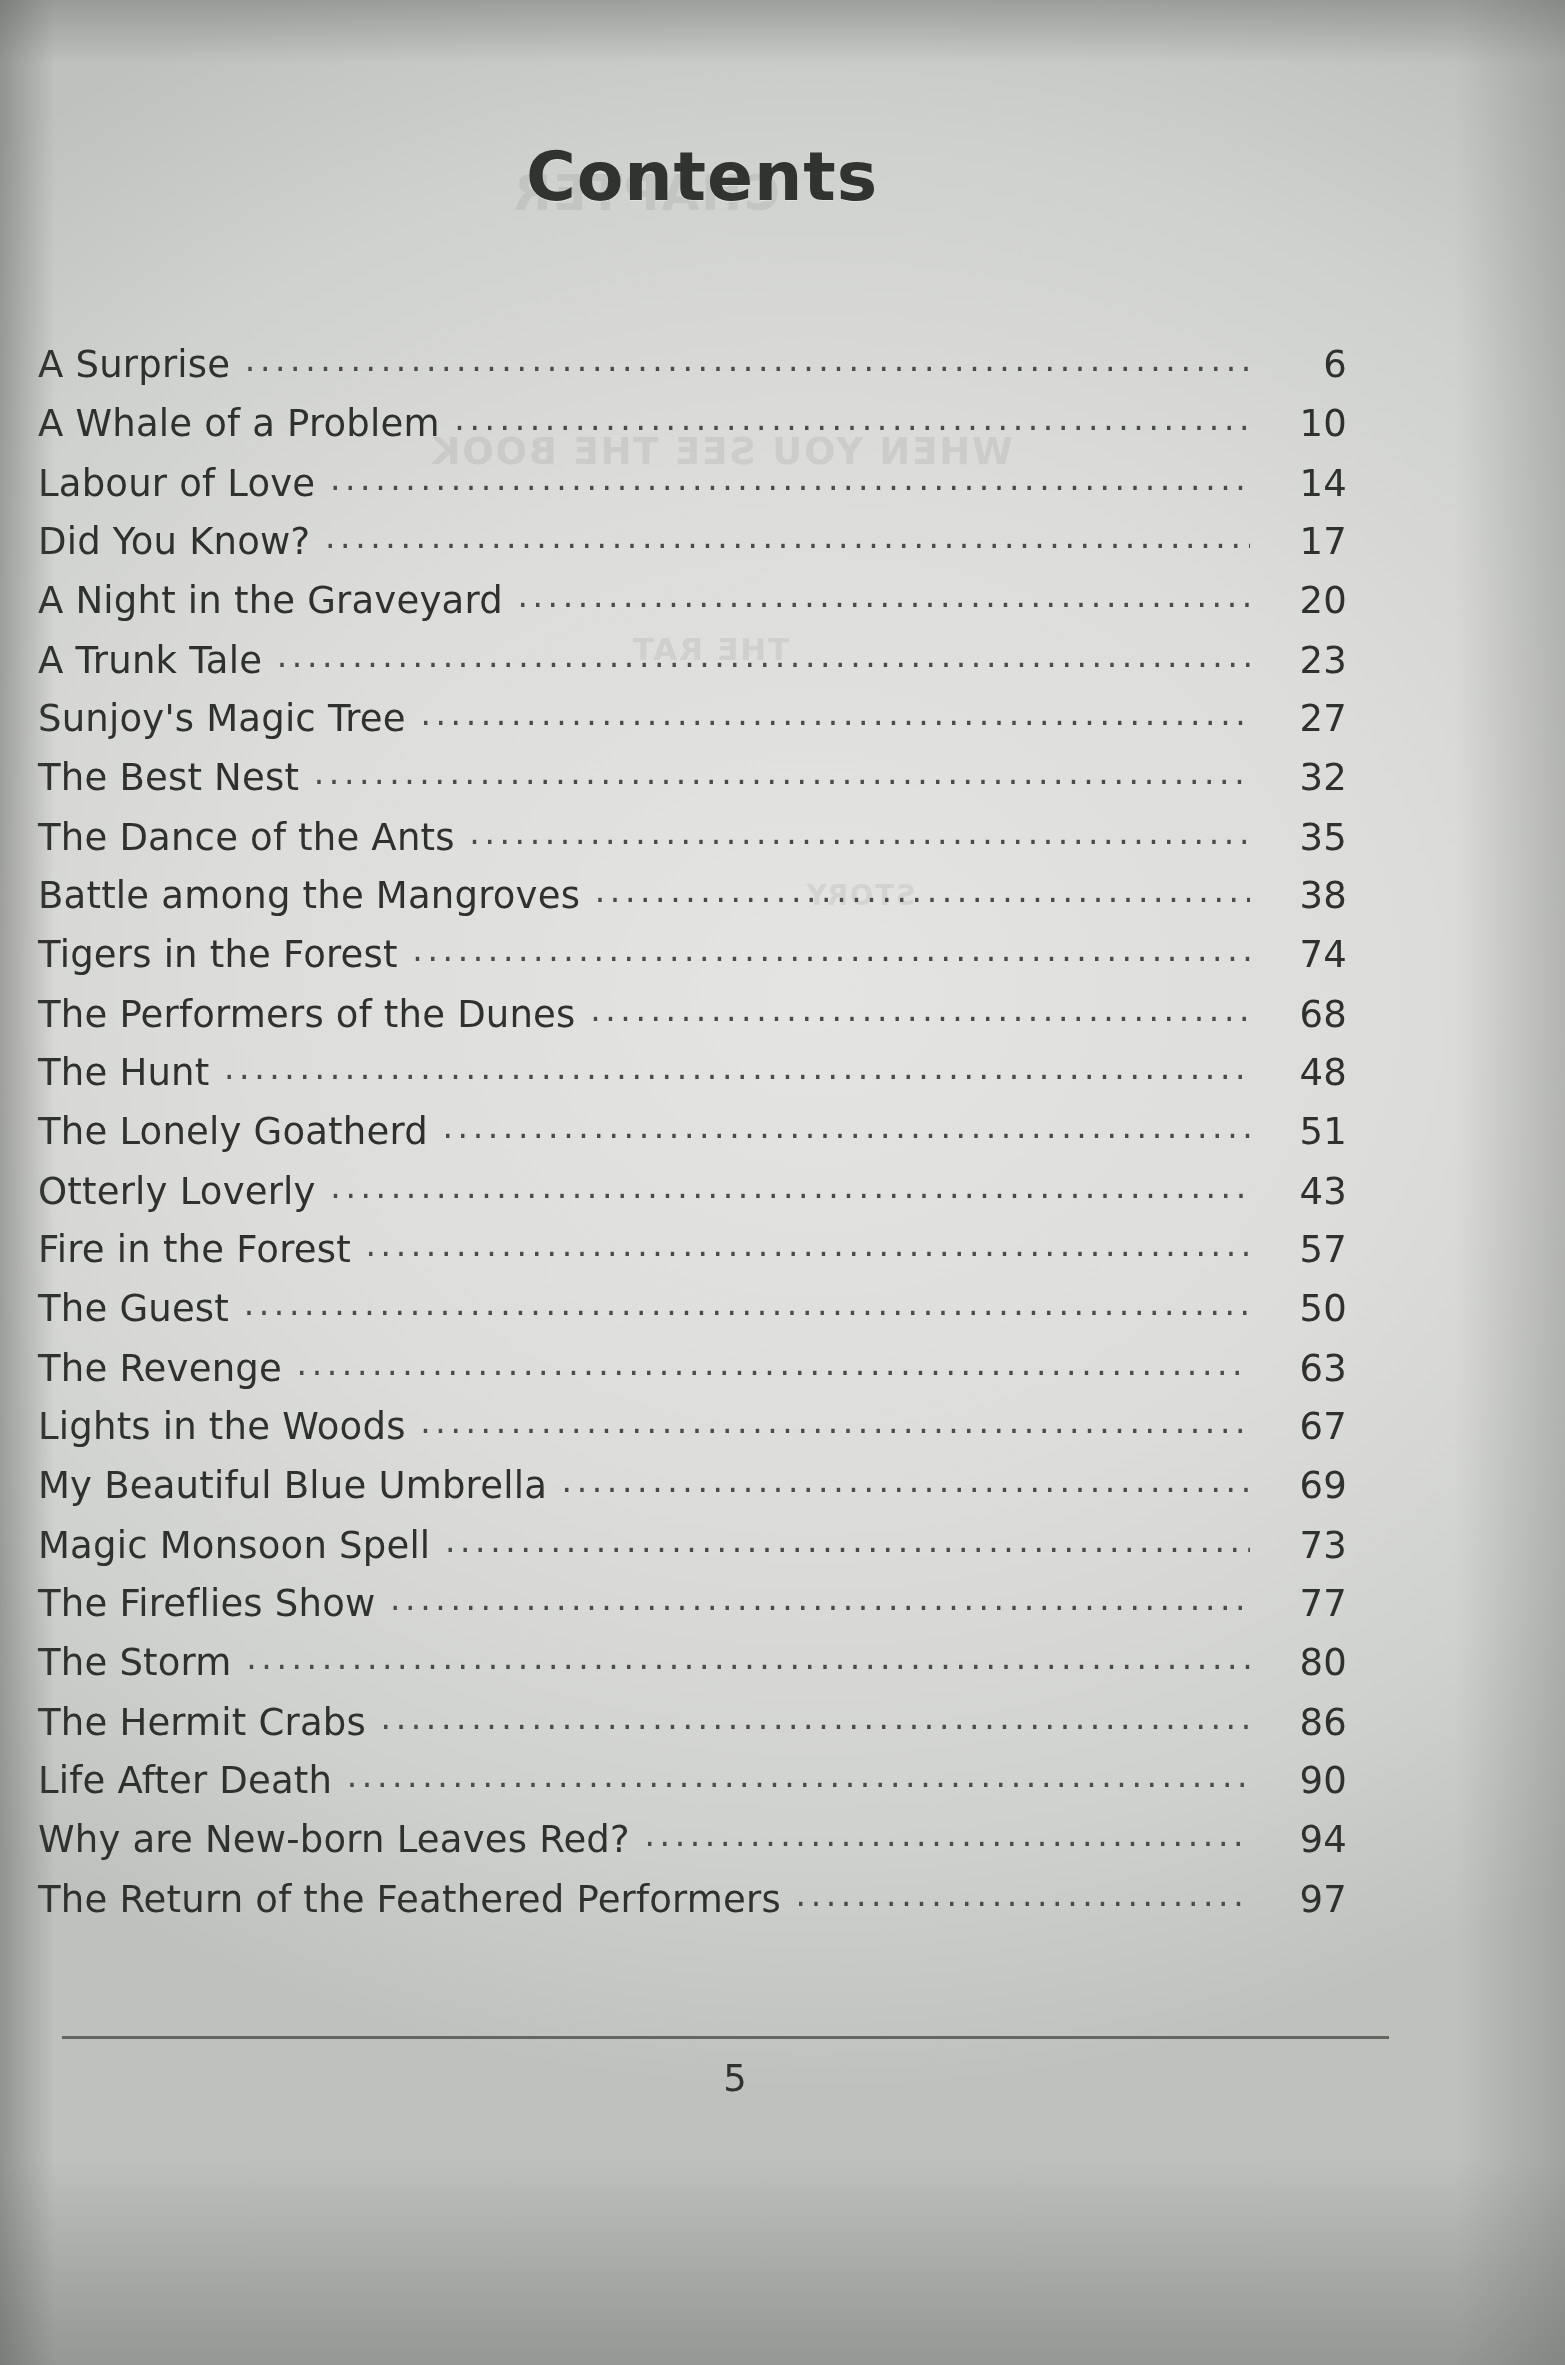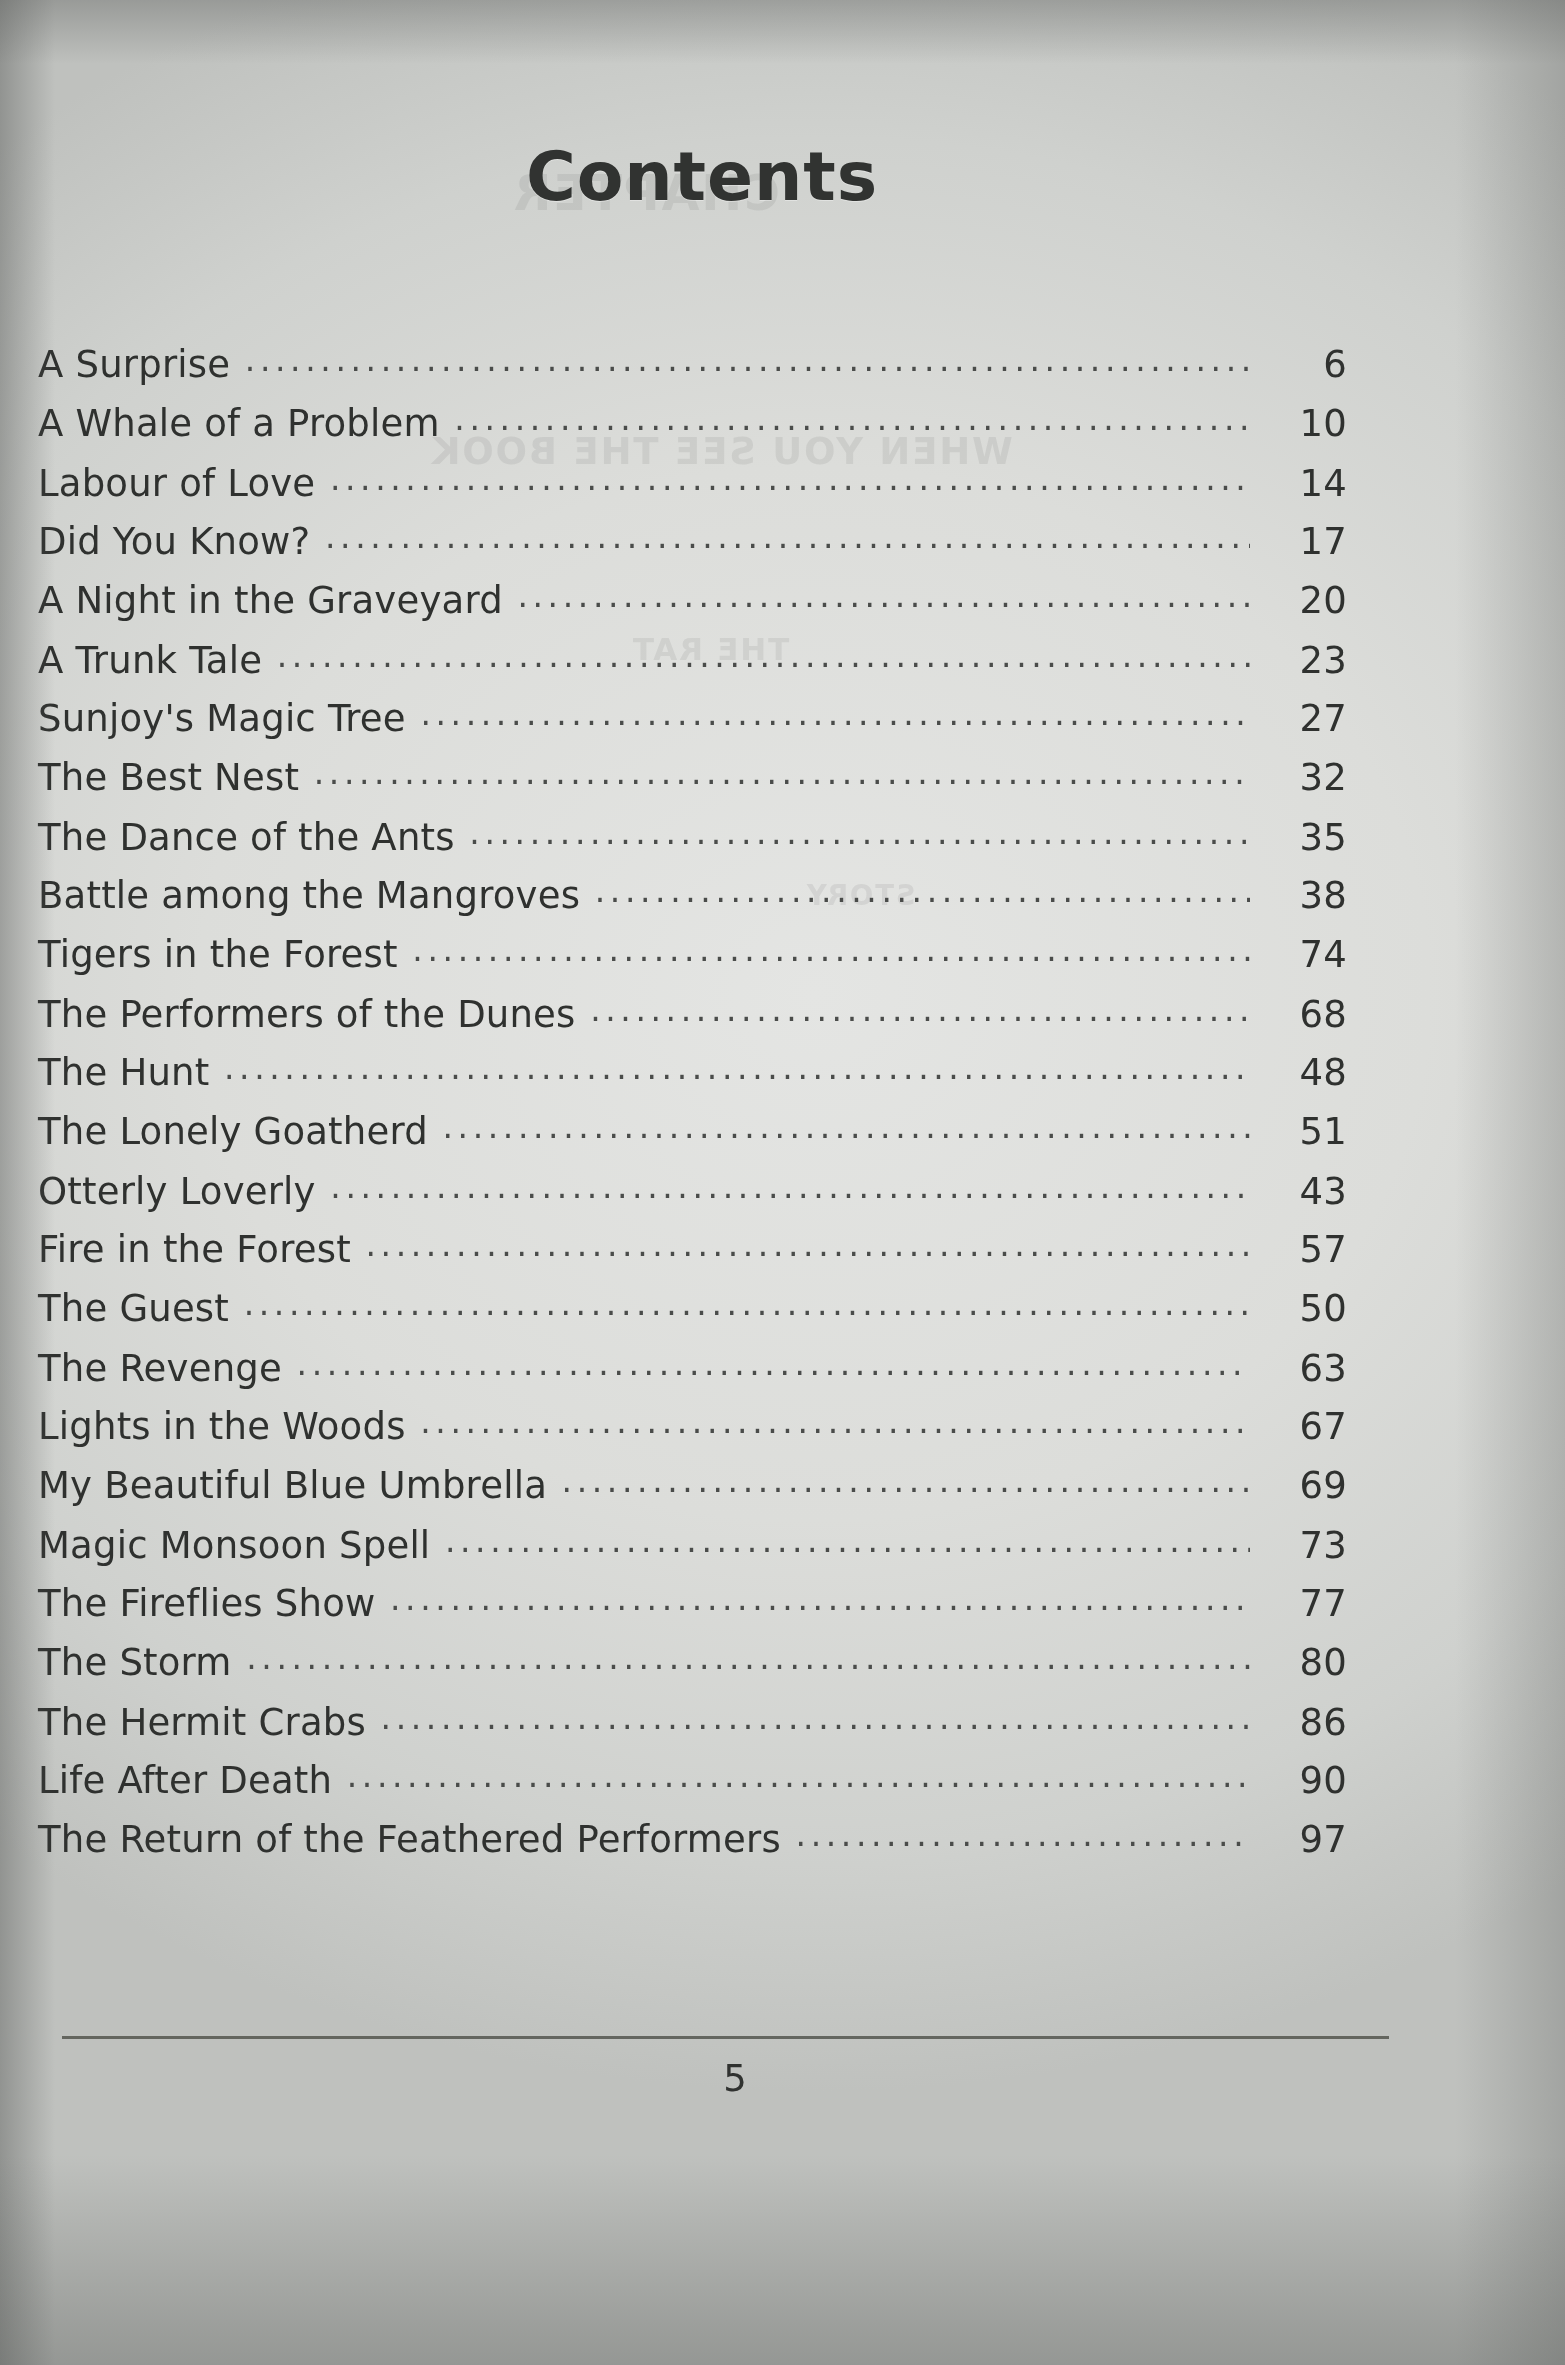--- a/index.html
+++ b/index.html
@@ -292,20 +292,25 @@
         <span class="toc-title">The Hermit Crabs</span>
         <span class="leader"></span>
         <span class="toc-page">86</span>
       </div>
       <div class="toc-row">
         <span class="toc-title">Life After Death</span>
         <span class="leader"></span>
         <span class="toc-page">90</span>
       </div>
       <div class="toc-row">
+        <span class="toc-title">Why are New-born Leaves Red?</span>
+        <span class="leader"></span>
+        <span class="toc-page">94</span>
+      </div>
+      <div class="toc-row">
         <span class="toc-title">The Return of the Feathered Performers</span>
         <span class="leader"></span>
         <span class="toc-page">97</span>
       </div>
     </div>
 
   <div class="footer-rule"></div>
   <div class="folio">
     <span>5</span>
   </div>

